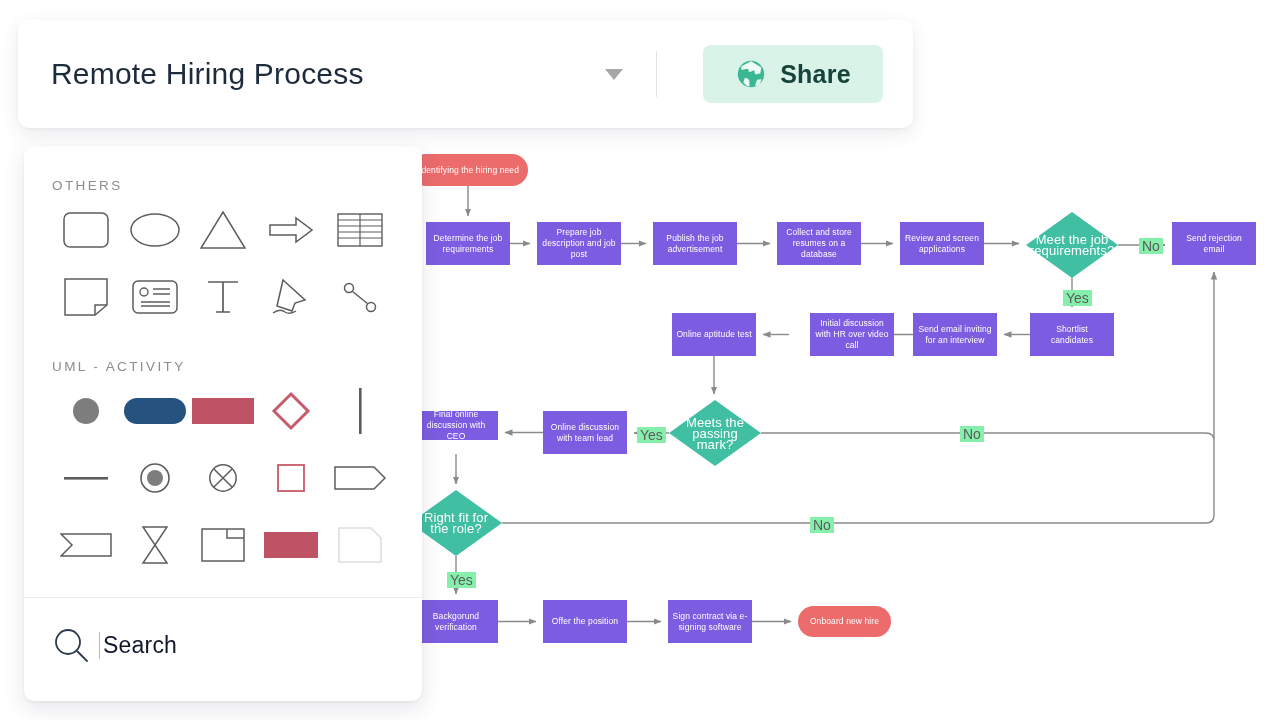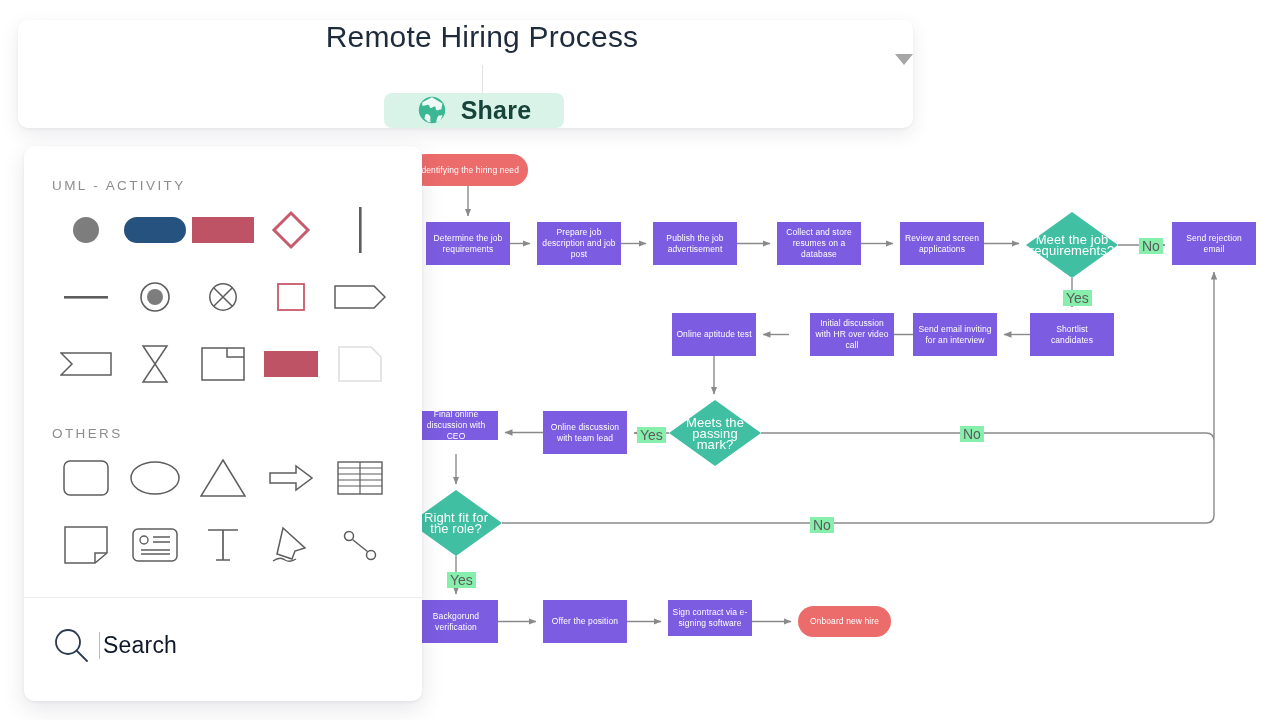--- a/index.html
+++ b/index.html
@@ -56,21 +56,20 @@
 
   
   #titlebar {
     position: absolute; left: 18px; top: 20px;
     width: 895px; height: 108px;
     background: #ffffff;
     border-radius: 10px;
     box-shadow: 0 6px 18px rgba(60,60,90,.10), 0 1px 3px rgba(60,60,90,.06);
     display: flex; align-items: center;
     z-index: 30;
-    flex-direction: column;
   }
   #doc-title {
     margin-left: 33px;
     font-size: 30px;
     color: #1e2b3c;
     font-weight: 400;
     letter-spacing: .2px;
     white-space: nowrap;
   }
   #title-caret {
@@ -228,21 +227,21 @@
       <div class="node decision" style="left: 410px; top: 490px; width: 92px; height: 66px;">
         <div class="diamond-bg"></div>
         <span class="dtext">Right fit for the role?</span>
       </div>
       <div class="node process" style="left: 414px; top: 600px; width: 84px; height: 43px;">
         <span>Backgorund verification</span>
       </div>
       <div class="node process" style="left: 543px; top: 600px; width: 84px; height: 43px;">
         <span>Offer the position</span>
       </div>
-      <div class="node process" style="left: 668px; top: 600px; width: 84px; height: 36px;">
+      <div class="node process" style="left: 668px; top: 600px; width: 84px; height: 43px;">
         <span>Sign contract via e-signing software</span>
       </div>
       <div class="node terminator" style="left: 798px; top: 606px; width: 93px; height: 31px;">
         <span>Onboard new hire</span>
       </div>
       <div class="edge-label" style="left: 1139px; top: 238px;">No</div>
       <div class="edge-label" style="left: 1063px; top: 290px;">Yes</div>
       <div class="edge-label" style="left: 637px; top: 427px;">Yes</div>
       <div class="edge-label" style="left: 960px; top: 426px;">No</div>
       <div class="edge-label" style="left: 447px; top: 572px;">Yes</div>
@@ -260,107 +259,20 @@
         <path d="M9.5 20.5 C11.2 19.2 13.4 20.8 14.2 22.6 C15 24.4 13.6 26.4 14.8 28.2 L12 28 L8.4 24.6 Z" fill="#ffffff" opacity=".92"></path>
         <path d="M22.6 21.4 C24.2 21.8 25.6 20.6 26.6 21.6 L24.4 26.6 L20.4 28.6 C20.2 26.4 21 24.8 21.4 23.2 Z" fill="#ffffff" opacity=".88"></path>
       </svg>
       <span id="share-label">Share</span>
     </div>
   </div>
 
   <div id="shape-panel">
 
     <div class="panel-section">
-      <div class="section-title">UML - ACTIVITY</div>
-      <div class="shape-grid">
-
-        <div class="shape-cell">
-          <svg width="30" height="30">
-            <circle cx="15" cy="15" r="13" fill="#7d7d7d"></circle>
-            </svg>
-        </div>
-        <div class="shape-cell">
-          <svg width="62" height="26">
-            <rect x="0" y="0" width="62" height="26" rx="13" fill="#25527F"></rect>
-            </svg>
-        </div>
-        <div class="shape-cell">
-          <svg width="62" height="26">
-            <rect x="0" y="0" width="62" height="26" fill="#BE5366"></rect>
-            </svg>
-        </div>
-        <div class="shape-cell">
-          <svg width="40" height="40">
-            <path d="M20,3 L37,20 L20,37 L3,20 Z" fill="none" stroke="#C75A6B" stroke-width="3"></path>
-            </svg>
-        </div>
-        <div class="shape-cell">
-          <svg width="14" height="46">
-            <rect x="6" y="0" width="2.6" height="46" fill="#5d5d5d"></rect>
-            </svg>
-        </div>
-
-        <div class="shape-cell">
-          <svg width="44" height="14">
-            <rect x="0" y="6" width="44" height="2.6" fill="#5d5d5d"></rect>
-            </svg>
-        </div>
-        <div class="shape-cell">
-          <svg width="32" height="32">
-            <circle cx="16" cy="16" r="14" fill="none" stroke="#5d5d5d" stroke-width="1.6"></circle>
-            <circle cx="16" cy="16" r="8" fill="#7d7d7d"></circle>
-            </svg>
-        </div>
-        <div class="shape-cell">
-          <svg width="30" height="30">
-            <circle cx="15" cy="15" r="13.2" fill="none" stroke="#5d5d5d" stroke-width="1.5"></circle>
-            <path d="M5.7,5.7 L24.3,24.3 M24.3,5.7 L5.7,24.3" stroke="#5d5d5d" stroke-width="1.5"></path>
-            </svg>
-        </div>
-        <div class="shape-cell">
-          <svg width="28" height="28">
-            <rect x="1" y="1" width="26" height="26" fill="none" stroke="#C75A6B" stroke-width="1.8"></rect>
-            </svg>
-        </div>
-        <div class="shape-cell">
-          <svg width="52" height="24">
-            <path d="M1,1 L40,1 L51,12 L40,23 L1,23 Z" fill="none" stroke="#5d5d5d" stroke-width="1.5"></path>
-            </svg>
-        </div>
-
-        <div class="shape-cell">
-          <svg width="52" height="24">
-            <path d="M1,1 L51,1 L51,23 L1,23 L12,12 Z" fill="none" stroke="#5d5d5d" stroke-width="1.5"></path>
-            </svg>
-        </div>
-        <div class="shape-cell">
-          <svg width="30" height="40">
-            <path d="M3,2 L27,2 L3,38 L27,38 Z" fill="none" stroke="#5d5d5d" stroke-width="1.5"></path>
-            </svg>
-        </div>
-        <div class="shape-cell">
-          <svg width="44" height="34">
-            <rect x="1" y="1" width="42" height="32" fill="none" stroke="#5d5d5d" stroke-width="1.5"></rect>
-            <path d="M26,1 L26,10 L43,10" fill="none" stroke="#5d5d5d" stroke-width="1.5"></path>
-            </svg>
-        </div>
-        <div class="shape-cell">
-          <svg width="54" height="26">
-            <rect x="0" y="0" width="54" height="26" fill="#BE5366"></rect>
-            </svg>
-        </div>
-        <div class="shape-cell">
-          <svg width="44" height="36">
-            <path d="M1,1 L33,1 L43,11 L43,35 L1,35 Z" fill="none" stroke="#dedede" stroke-width="1.6"></path>
-            </svg>
-        </div>
-      </div>
-    </div>
-
-    <div class="panel-section">
       <div class="section-title">OTHERS</div>
       <div class="shape-grid">
 
         <div class="shape-cell">
           <svg width="46" height="36">
             <rect x="1" y="1" width="44" height="34" rx="6" fill="none" stroke="#5d5d5d" stroke-width="1.5"></rect>
             </svg>
         </div>
         <div class="shape-cell">
           <svg width="50" height="34">
@@ -406,20 +318,107 @@
           <svg width="42" height="38">
             <path d="M13,2 L35,22 L25,25 L22,33 L7,28 Z" fill="none" stroke="#5d5d5d" stroke-width="1.5"></path>
             <path d="M3,35 Q10,30 15,34 Q20,37 26,33" fill="none" stroke="#5d5d5d" stroke-width="1.4"></path>
             </svg>
         </div>
         <div class="shape-cell">
           <svg width="38" height="34">
             <circle cx="8" cy="8" r="4.5" fill="none" stroke="#5d5d5d" stroke-width="1.5"></circle>
             <circle cx="30" cy="27" r="4.5" fill="none" stroke="#5d5d5d" stroke-width="1.5"></circle>
             <path d="M11.5,11.5 L26.5,23.5" stroke="#5d5d5d" stroke-width="1.5"></path>
+            </svg>
+        </div>
+      </div>
+    </div>
+
+    <div class="panel-section">
+      <div class="section-title">UML - ACTIVITY</div>
+      <div class="shape-grid">
+
+        <div class="shape-cell">
+          <svg width="30" height="30">
+            <circle cx="15" cy="15" r="13" fill="#7d7d7d"></circle>
+            </svg>
+        </div>
+        <div class="shape-cell">
+          <svg width="62" height="26">
+            <rect x="0" y="0" width="62" height="26" rx="13" fill="#25527F"></rect>
+            </svg>
+        </div>
+        <div class="shape-cell">
+          <svg width="62" height="26">
+            <rect x="0" y="0" width="62" height="26" fill="#BE5366"></rect>
+            </svg>
+        </div>
+        <div class="shape-cell">
+          <svg width="40" height="40">
+            <path d="M20,3 L37,20 L20,37 L3,20 Z" fill="none" stroke="#C75A6B" stroke-width="3"></path>
+            </svg>
+        </div>
+        <div class="shape-cell">
+          <svg width="14" height="46">
+            <rect x="6" y="0" width="2.6" height="46" fill="#5d5d5d"></rect>
+            </svg>
+        </div>
+
+        <div class="shape-cell">
+          <svg width="44" height="14">
+            <rect x="0" y="6" width="44" height="2.6" fill="#5d5d5d"></rect>
+            </svg>
+        </div>
+        <div class="shape-cell">
+          <svg width="32" height="32">
+            <circle cx="16" cy="16" r="14" fill="none" stroke="#5d5d5d" stroke-width="1.6"></circle>
+            <circle cx="16" cy="16" r="8" fill="#7d7d7d"></circle>
+            </svg>
+        </div>
+        <div class="shape-cell">
+          <svg width="30" height="30">
+            <circle cx="15" cy="15" r="13.2" fill="none" stroke="#5d5d5d" stroke-width="1.5"></circle>
+            <path d="M5.7,5.7 L24.3,24.3 M24.3,5.7 L5.7,24.3" stroke="#5d5d5d" stroke-width="1.5"></path>
+            </svg>
+        </div>
+        <div class="shape-cell">
+          <svg width="28" height="28">
+            <rect x="1" y="1" width="26" height="26" fill="none" stroke="#C75A6B" stroke-width="1.8"></rect>
+            </svg>
+        </div>
+        <div class="shape-cell">
+          <svg width="52" height="24">
+            <path d="M1,1 L40,1 L51,12 L40,23 L1,23 Z" fill="none" stroke="#5d5d5d" stroke-width="1.5"></path>
+            </svg>
+        </div>
+
+        <div class="shape-cell">
+          <svg width="52" height="24">
+            <path d="M1,1 L51,1 L51,23 L1,23 L12,12 Z" fill="none" stroke="#5d5d5d" stroke-width="1.5"></path>
+            </svg>
+        </div>
+        <div class="shape-cell">
+          <svg width="30" height="40">
+            <path d="M3,2 L27,2 L3,38 L27,38 Z" fill="none" stroke="#5d5d5d" stroke-width="1.5"></path>
+            </svg>
+        </div>
+        <div class="shape-cell">
+          <svg width="44" height="34">
+            <rect x="1" y="1" width="42" height="32" fill="none" stroke="#5d5d5d" stroke-width="1.5"></rect>
+            <path d="M26,1 L26,10 L43,10" fill="none" stroke="#5d5d5d" stroke-width="1.5"></path>
+            </svg>
+        </div>
+        <div class="shape-cell">
+          <svg width="54" height="26">
+            <rect x="0" y="0" width="54" height="26" fill="#BE5366"></rect>
+            </svg>
+        </div>
+        <div class="shape-cell">
+          <svg width="44" height="36">
+            <path d="M1,1 L33,1 L43,11 L43,35 L1,35 Z" fill="none" stroke="#dedede" stroke-width="1.6"></path>
             </svg>
         </div>
       </div>
     </div>
 
     <div id="panel-divider"></div>
 
     <div id="search-row">
       <svg width="38" height="38" viewBox="0 0 38 38">
         <circle cx="16" cy="16" r="12" fill="none" stroke="#2b3a4e" stroke-width="1.8"></circle>

